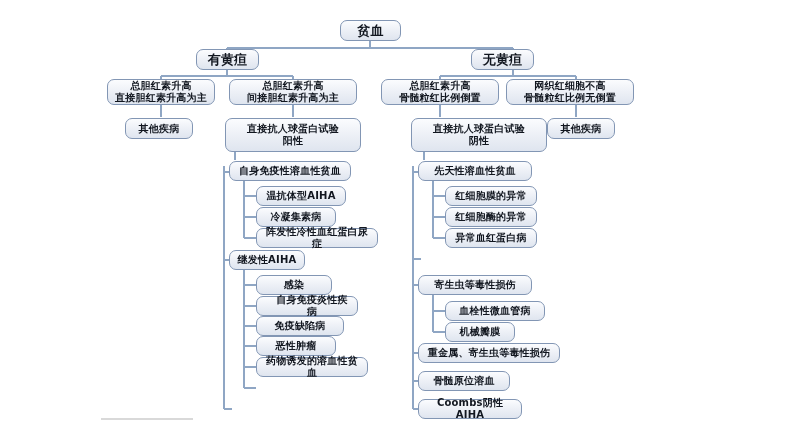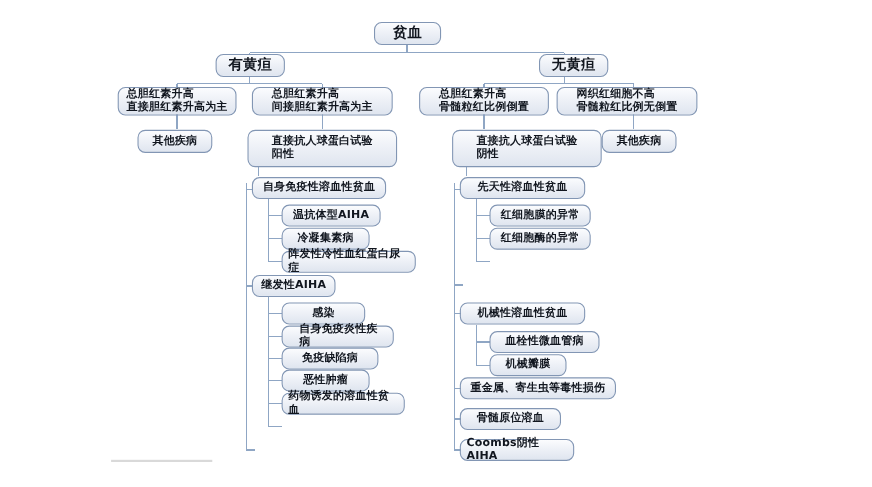--- a/index.html
+++ b/index.html
@@ -32,21 +32,21 @@
   }
 
   
   .node {
     position: absolute;
     z-index: 2;
     box-sizing: border-box;
     display: flex;
     align-items: center;
     justify-content: center;
-    text-align: left;
+    text-align: center;
     border: 1px solid #8296b4;
     border-radius: 7px;
     background: linear-gradient(to bottom, #fbfcfe 0%, #eef1f7 45%, #dfe5ef 100%);
     color: #11161f;
     font-weight: bold;
     line-height: 1.18;
     letter-spacing: 0.2px;
     white-space: pre-line;
     padding: 1px 5px;
   }
@@ -135,21 +135,21 @@
       <path d="M433,295 L433,332"></path>
       <path d="M433,311 L445,311"></path>
       <path d="M433,332 L445,332"></path>
     </g>
   </svg>
 
   <div class="node root" style="left:340px; top:20px; width:61px; height:21px;">贫血</div>
 
   <div class="node lvl1" style="left:196px; top:49px; width:63px; height:21px;">有黄疸</div>
 
-  <div class="node lvl1" style="left:490px; top:49px; width:63px; height:21px;">无黄疸</div>
+  <div class="node lvl1" style="left:471px; top:49px; width:63px; height:21px;">无黄疸</div>
 
   <div class="node lvl2" style="left:107px; top:79px; width:108px; height:26px;">总胆红素升高
 直接胆红素升高为主</div>
 
   <div class="node lvl2" style="left:229px; top:79px; width:128px; height:26px;">总胆红素升高
 间接胆红素升高为主</div>
 
   <div class="node lvl2" style="left:381px; top:79px; width:118px; height:26px;">总胆红素升高
 骨髄粒红比例倒置</div>
 
@@ -187,23 +187,24 @@
   <div class="node sub" style="left:256px; top:357px; width:112px; height:20px;">药物诱发的溶血性贫血</div>
 
 
 
   <div class="node main" style="left:418px; top:161px; width:114px; height:20px;">先天性溶血性贫血</div>
 
   <div class="node sub" style="left:445px; top:186px; width:92px; height:20px;">红细胞膜的异常</div>
 
   <div class="node sub" style="left:445px; top:207px; width:92px; height:20px;">红细胞酶的异常</div>
 
-
-
-  <div class="node main" style="left:418px; top:275px; width:114px; height:20px;">机械性溶血性贫血</div>
+  <div class="node sub" style="left:445px; top:228px; width:92px; height:20px;">异常血红蛋白病</div>
+
+
+  <div class="node main" style="left:418px; top:275px; width:114px; height:20px;">寄生虫等毒性损伤</div>
 
   <div class="node sub" style="left:445px; top:301px; width:100px; height:20px;">血栓性微血管病</div>
 
   <div class="node sub" style="left:445px; top:322px; width:70px; height:20px;">机械瓣膜</div>
 
   <div class="node main" style="left:418px; top:343px; width:142px; height:20px;">重金属、寄生虫等毒性损伤</div>
 
   <div class="node main" style="left:418px; top:371px; width:92px; height:20px;">骨髄原位溶血</div>
 
   <div class="node main" style="left:418px; top:399px; width:104px; height:20px;">Coombs阴性AIHA</div>

